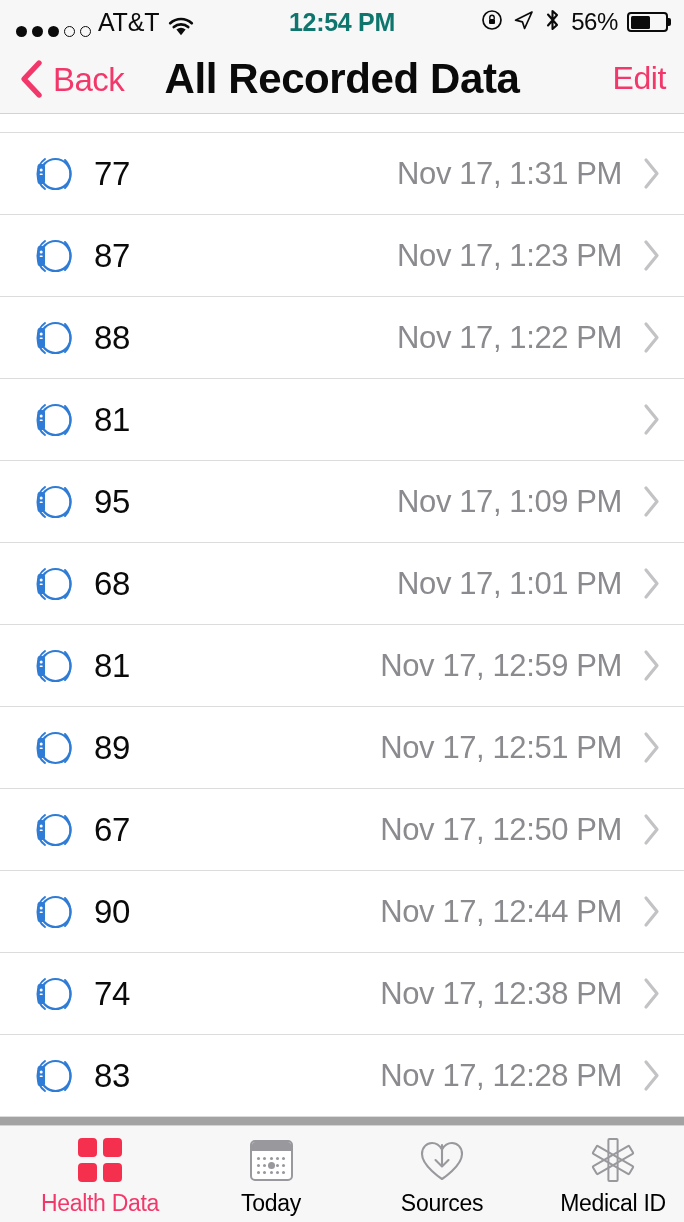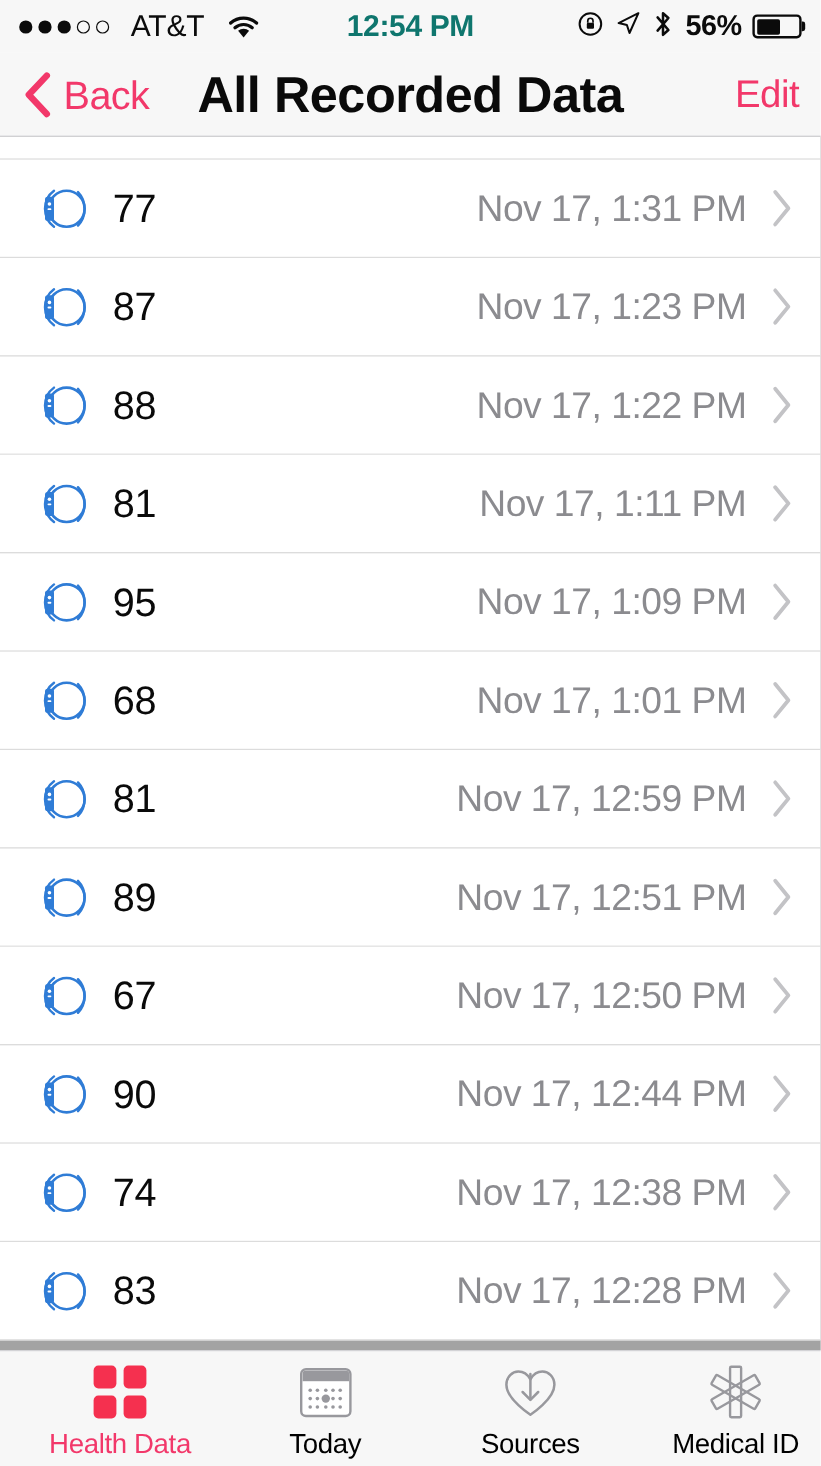--- a/index.html
+++ b/index.html
@@ -27,22 +27,22 @@
     height: 44px;
     flex: 0 0 44px;
     background: #f7f7f7;
     display: flex;
     align-items: center;
     padding: 0 16px;
     position: relative;
   }
   .sb-left {
     display: flex;
-    align-items: center;
-    gap: 14px;
+    align-items: flex-end;
+    gap: 3px;
   }
   .signal-dots {
     display: flex;
     align-items: center;
     gap: 5px;
   }
   .dot {
     width: 11px; height: 11px;
     border-radius: 50%;
     background: #0b0b0b;
@@ -73,21 +73,21 @@
 
   .sb-right {
     margin-left: auto;
     display: flex;
     align-items: center;
     gap: 9px;
     z-index: 2;
   }
   .battery-pct {
     font-size: 24px;
-    font-weight: 700;
+    font-weight: 400;
     color: #0b0b0b;
     letter-spacing: -0.4px;
     margin-left: 1px;
     text-align: right;
   }
   .battery-shell {
     width: 41px; height: 20px;
     border: 2px solid #0b0b0b;
     border-radius: 4px;
     padding: 1.5px;
@@ -416,21 +416,20 @@
     <path d="M11 10 C5.5 14 3.5 19.5 3.5 25 C3.5 30.5 5.5 36 11 40" stroke="#2F7CD6" stroke-width="2" fill="none" stroke-linecap="round"></path>
     <circle cx="21.5" cy="25" r="15" stroke="#2F7CD6" stroke-width="2.2" fill="none"></circle>
     <path d="M31 11 C35 15 36.5 20 36.5 25 C36.5 30 35 35 31 39" stroke="#2F7CD6" stroke-width="2" fill="none" stroke-linecap="round"></path>
     <rect x="3.5" y="15" width="7.5" height="20" rx="2.2" fill="#2F7CD6"></rect>
     <circle cx="7.2" cy="21" r="1.5" fill="#ffffff"></circle>
     <rect x="5.6" y="24.5" width="3.2" height="1.6" rx="0.8" fill="#ffffff"></rect>
   </svg>
       <span class="row-value">81</span>
     </div>
     <div class="row-right">
-      <span class="row-date">Nov 17, 1:11 PM</span>
 
   <span class="disclosure">
     <svg width="20" height="33" viewBox="0 0 20 33">
       <path d="M4 3 L15 16.5 L4 30" stroke="#c3c3c6" stroke-width="3.2" fill="none" stroke-linecap="round" stroke-linejoin="round"></path>
     </svg>
   </span>
     </div>
   </div>
   <div class="row">
     <div class="row-left">

